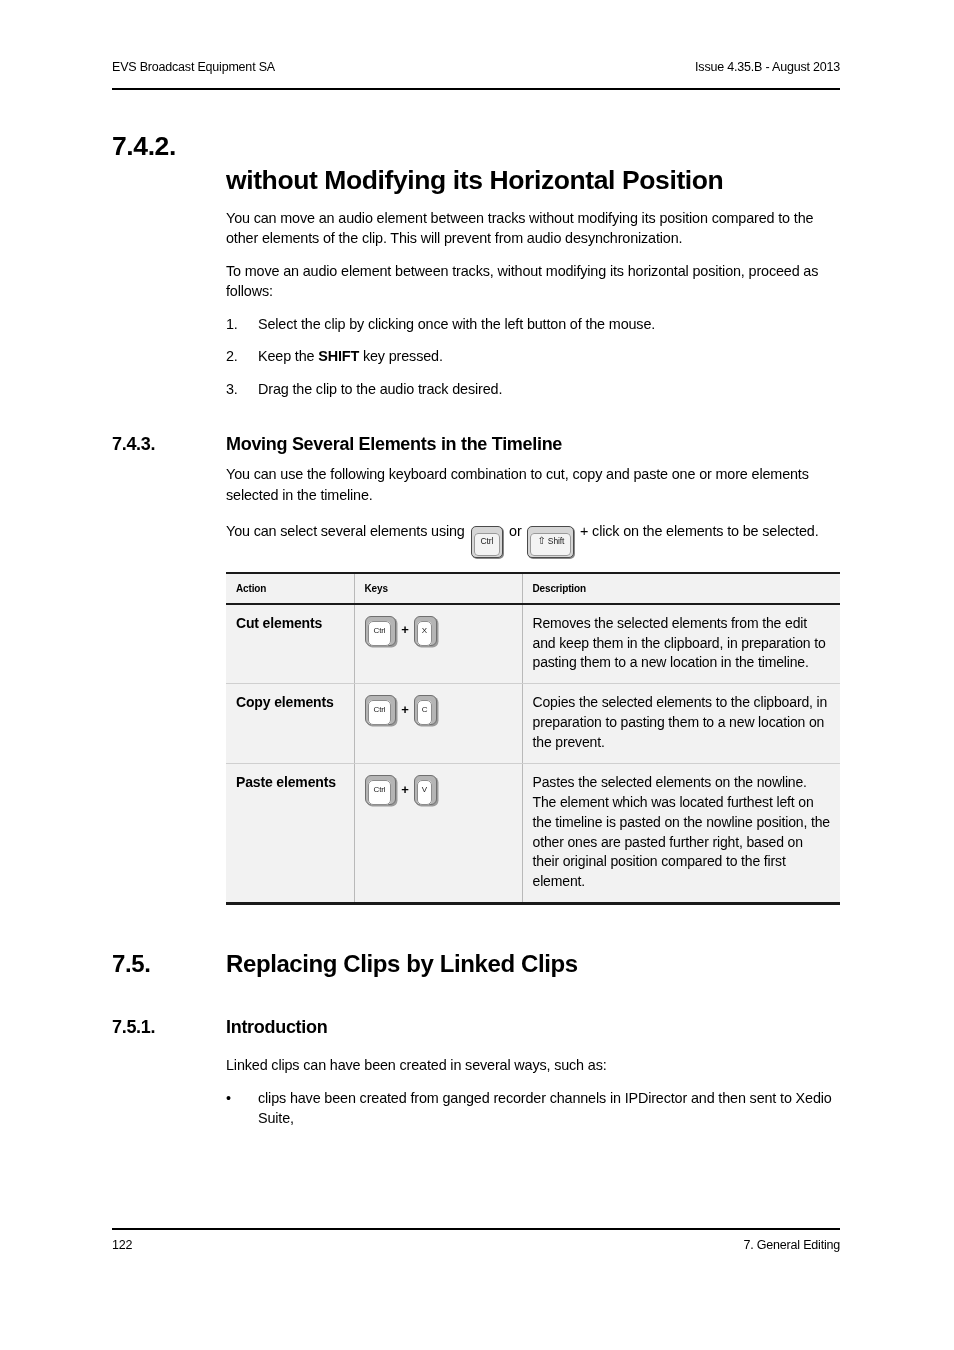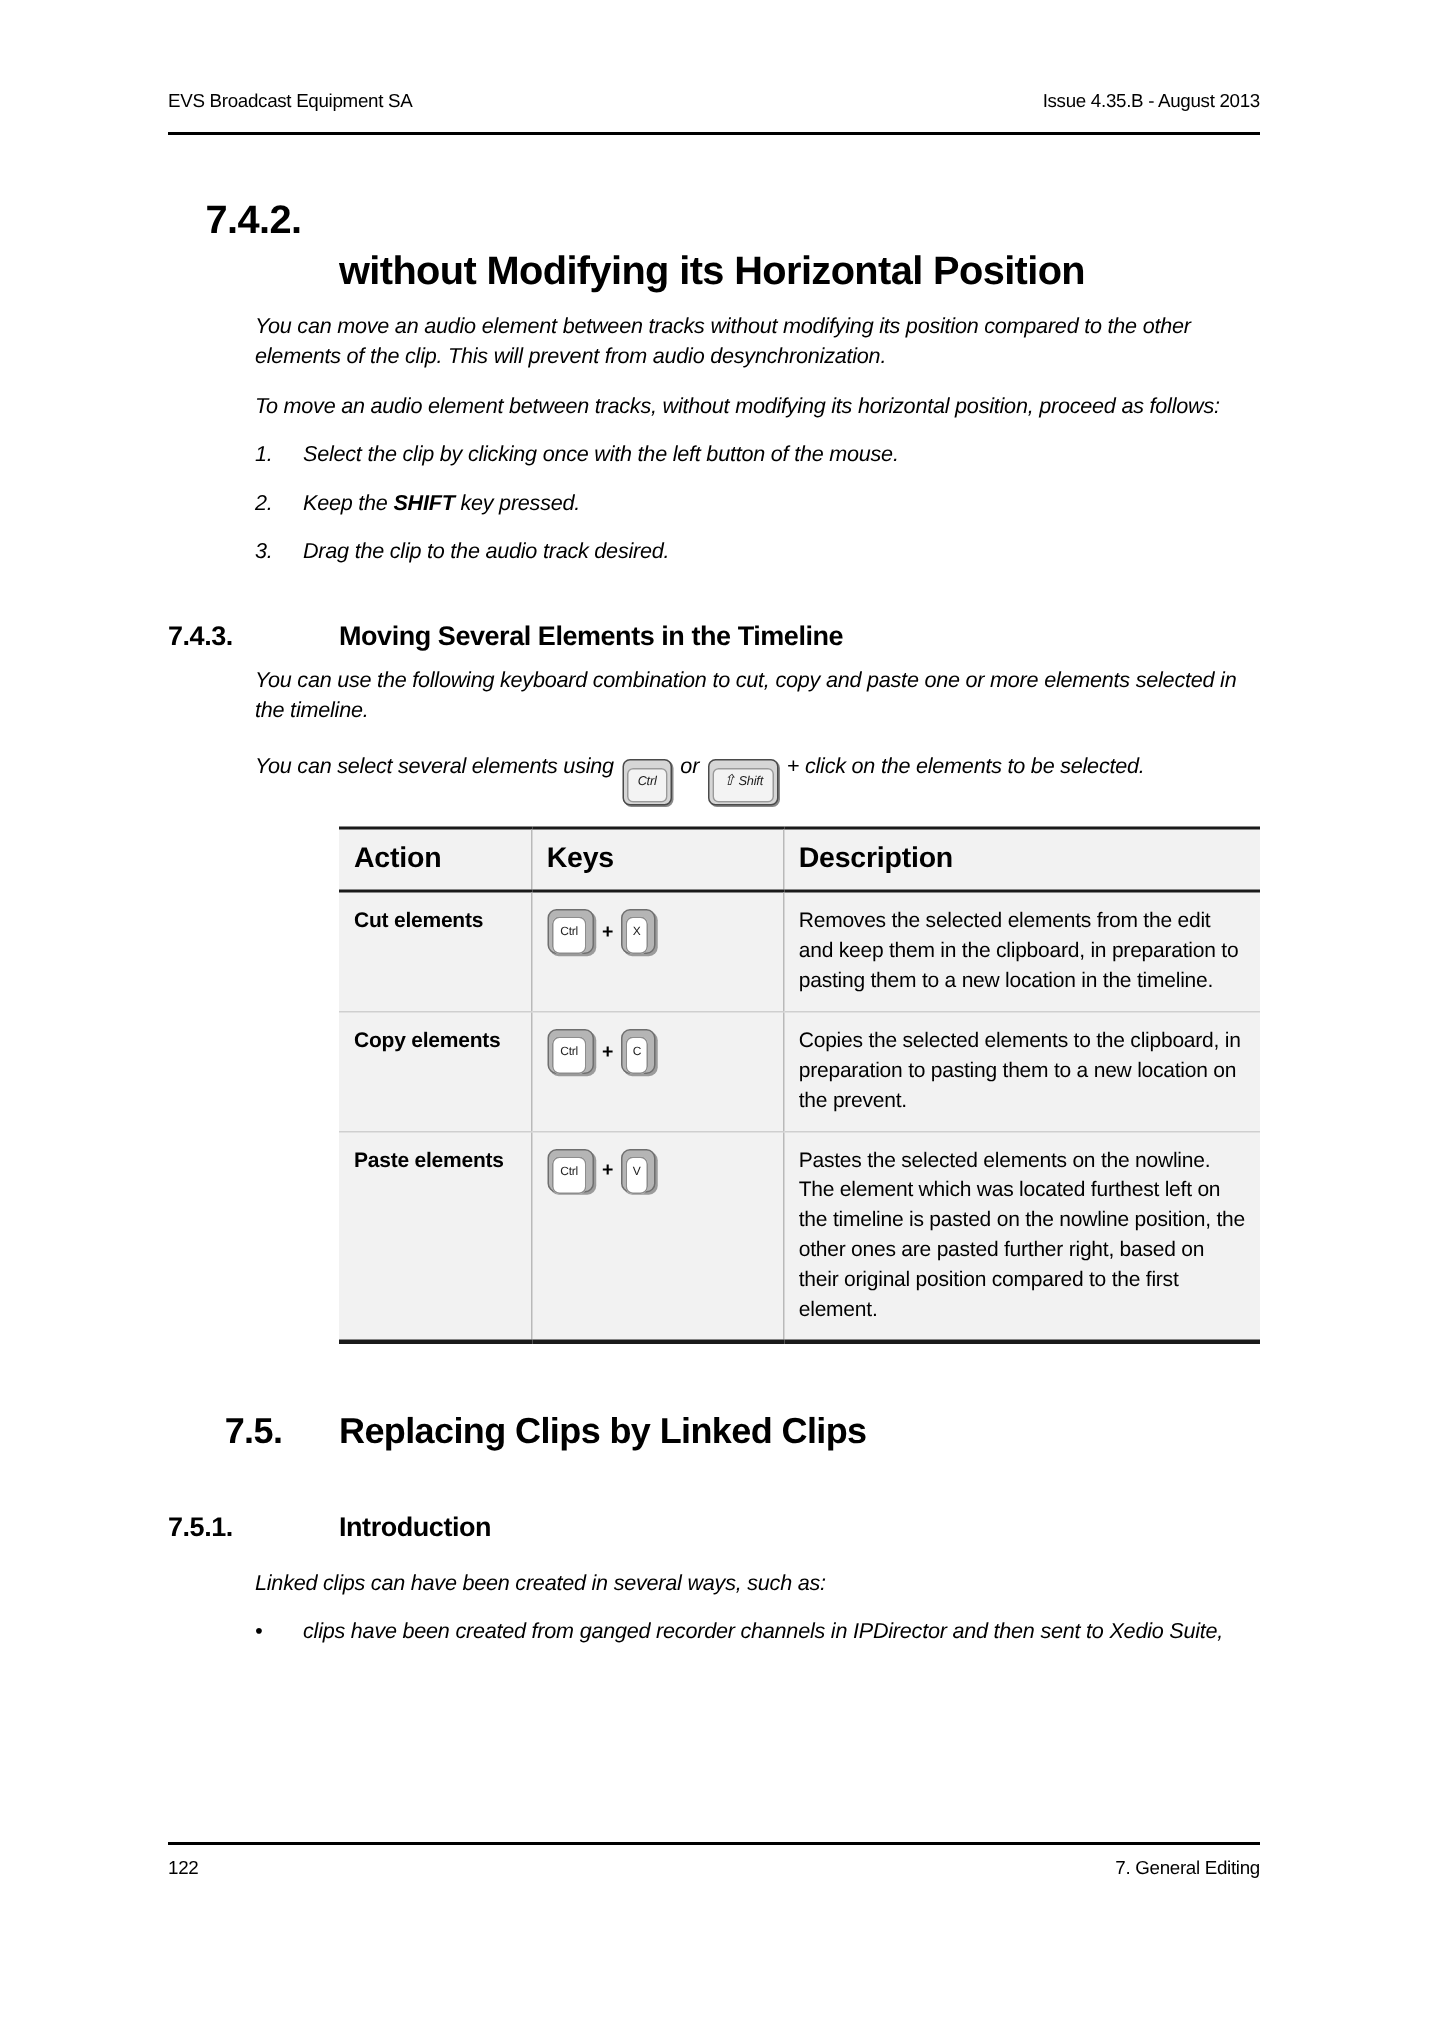--- a/index.html
+++ b/index.html
@@ -63,39 +63,38 @@
 
   
   .h2 {
     display: flex;
     font-weight: bold;
     font-size: 26.5px;
     line-height: 1.28;
     letter-spacing: -0.4px;
     margin: 0 0 10px 0;
   }
-  .h2 .num { width: 114px; flex: 0 0 114px; text-align: center; }
+  .h2 .num { width: 114px; flex: 0 0 114px; }
   .h2 .ttl { flex: 1; }
 
   .h3 {
     display: flex;
     font-weight: bold;
     font-size: 18px;
     line-height: 1.3;
     letter-spacing: -0.3px;
     margin: 0 0 8px 0;
     align-items: center;
   }
   .h3 .num { width: 114px; flex: 0 0 114px; }
   .h3 .ttl { flex: 1; }
 
   
   .body {
-    margin-left: 58px;
-    font-style: italic;
+    margin-left: 114px;
   }
   p.t {
     font-size: 14.4px;
     line-height: 1.42;
     margin: 0 0 12px 0;
     letter-spacing: -0.15px;
   }
   .ol, .ul { margin: 0; padding: 0; list-style: none; }
   .li {
     display: flex;
@@ -141,21 +140,21 @@
   table.kt {
     margin-left: 114px;
     width: 614px;
     border-collapse: collapse;
     background: #f2f2f2;
     margin-top: 4px;
   }
   table.kt thead th {
     background: #f2f2f2;
     text-align: left;
-    font-size: 19px;
+    font-size: 10px;
     font-weight: bold;
     letter-spacing: -0.15px;
     padding: 9px 10px 9px 10px;
     border-top: 2px solid #1a1a1a;
     border-bottom: 2px solid #1a1a1a;
     vertical-align: top;
   }
   table.kt thead th.c2,
   table.kt thead th.c3,
   table.kt tbody td.c2,

